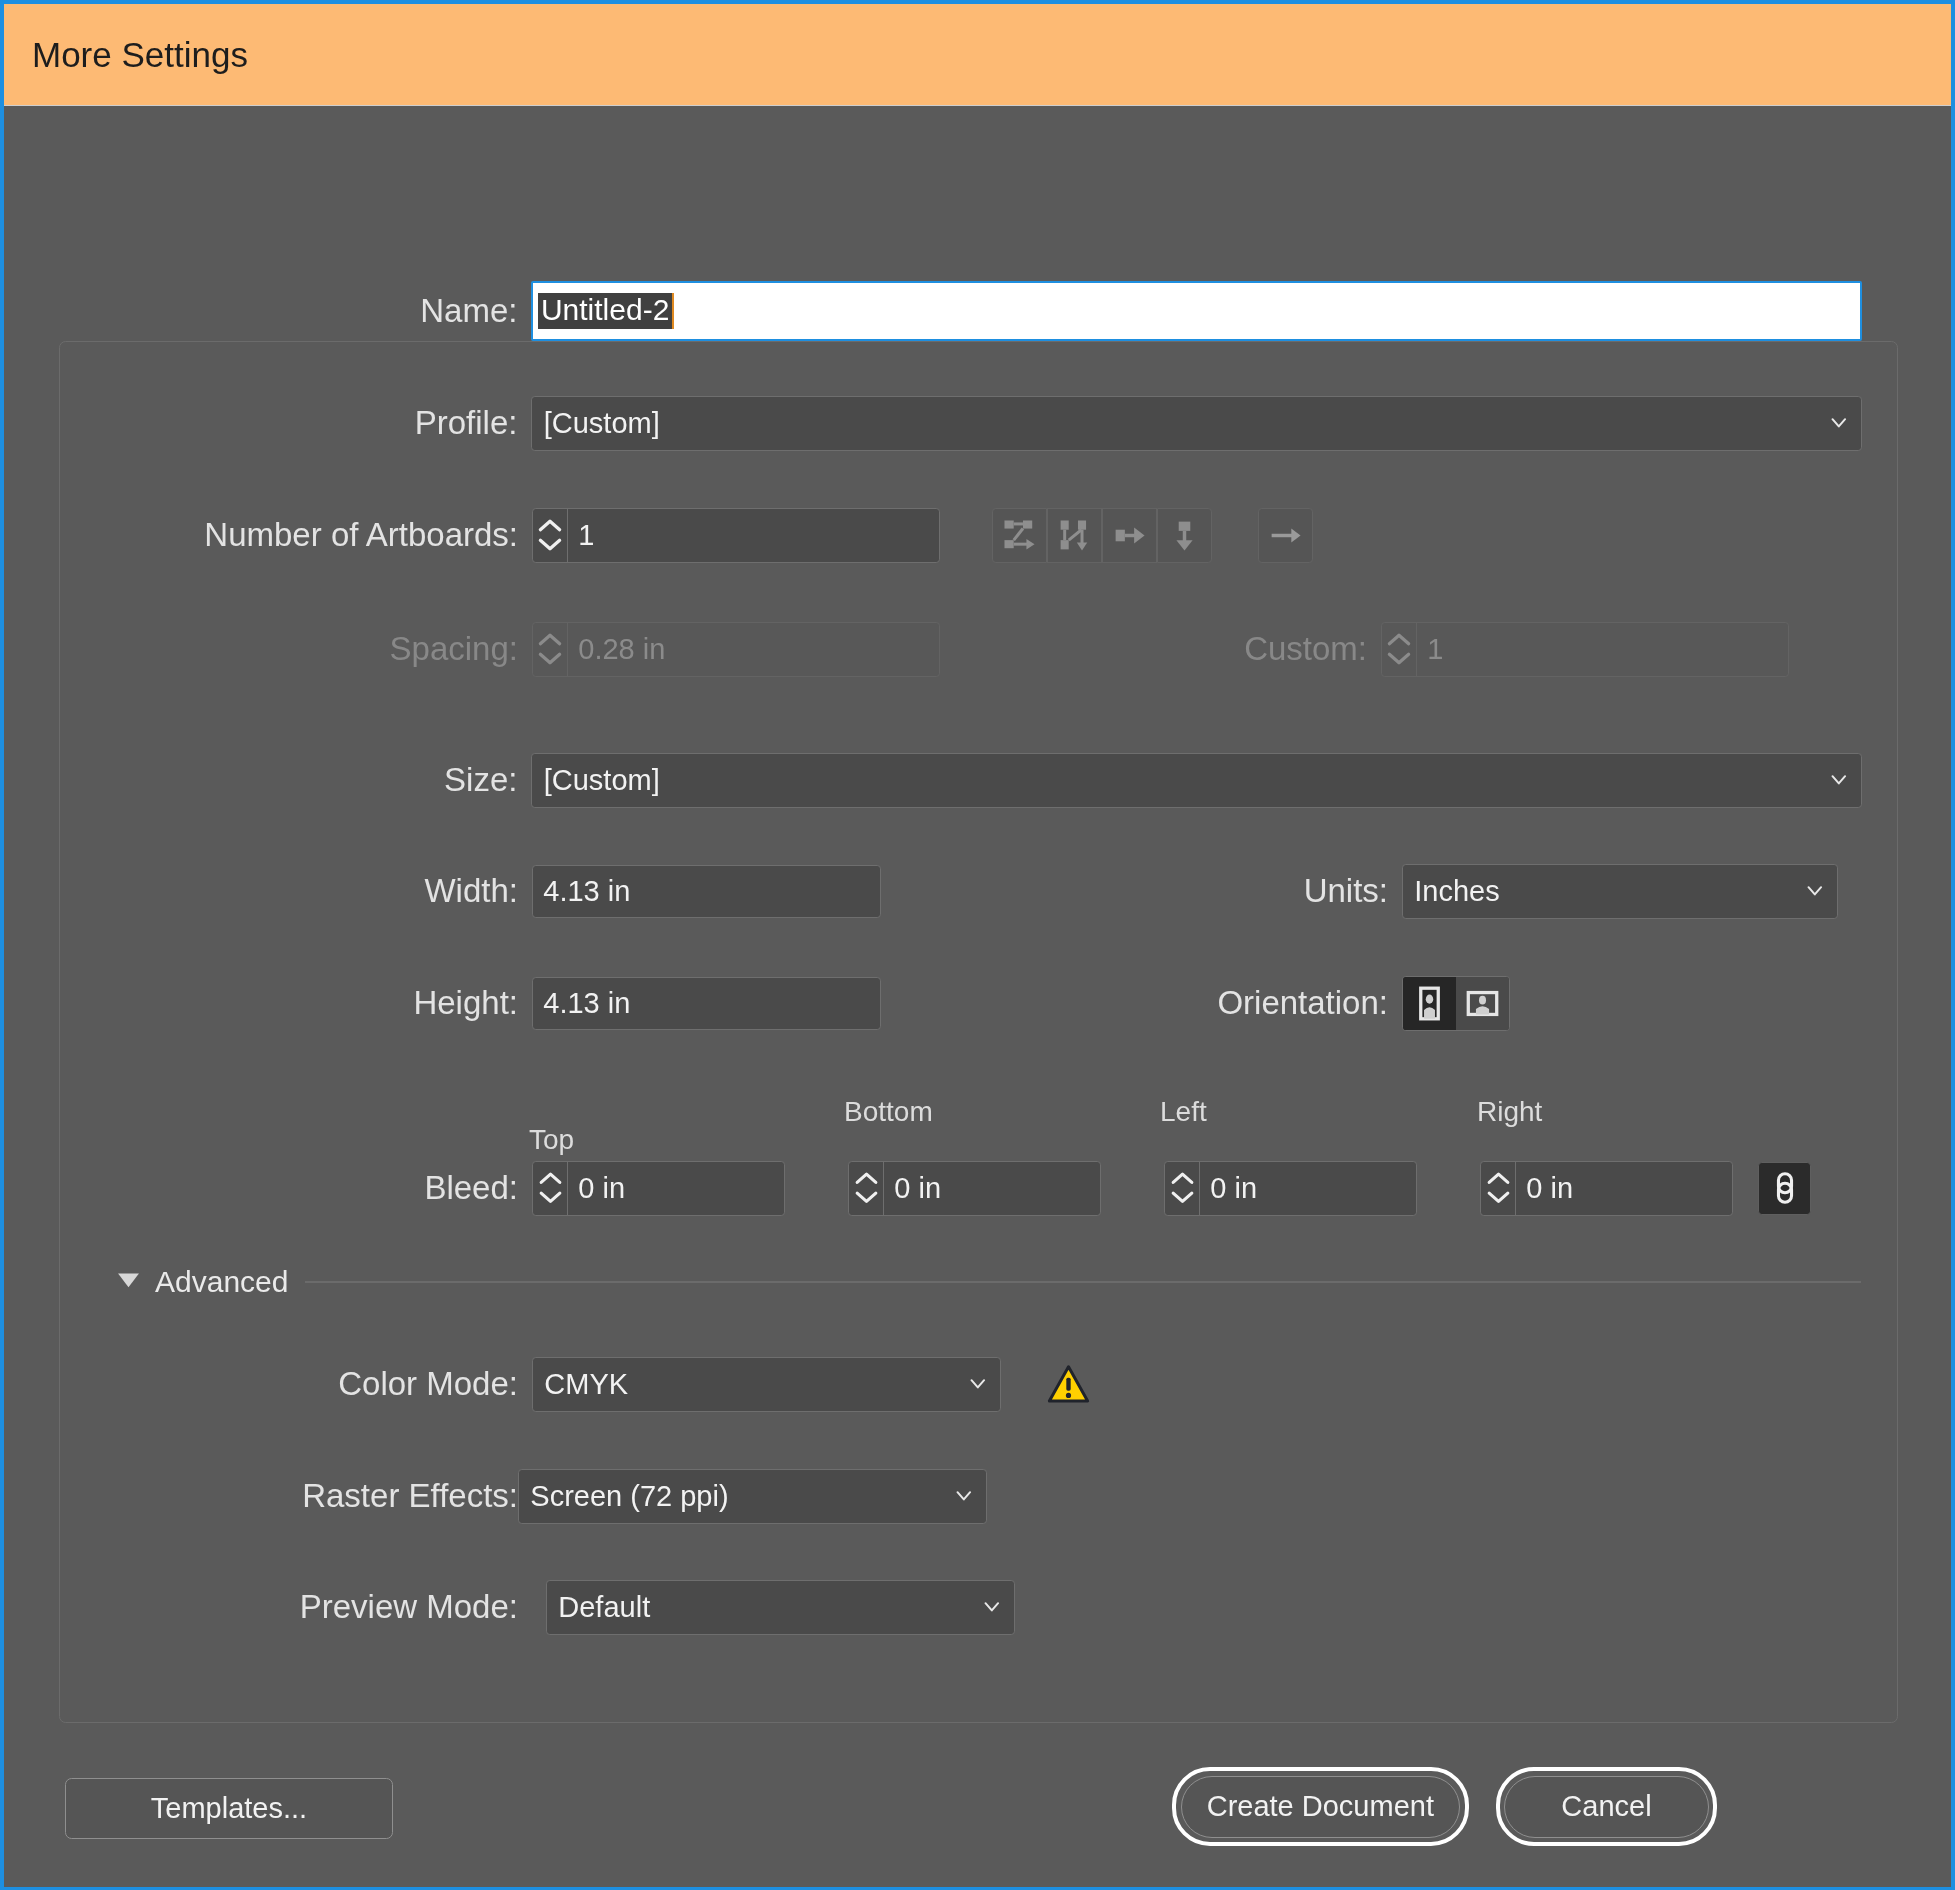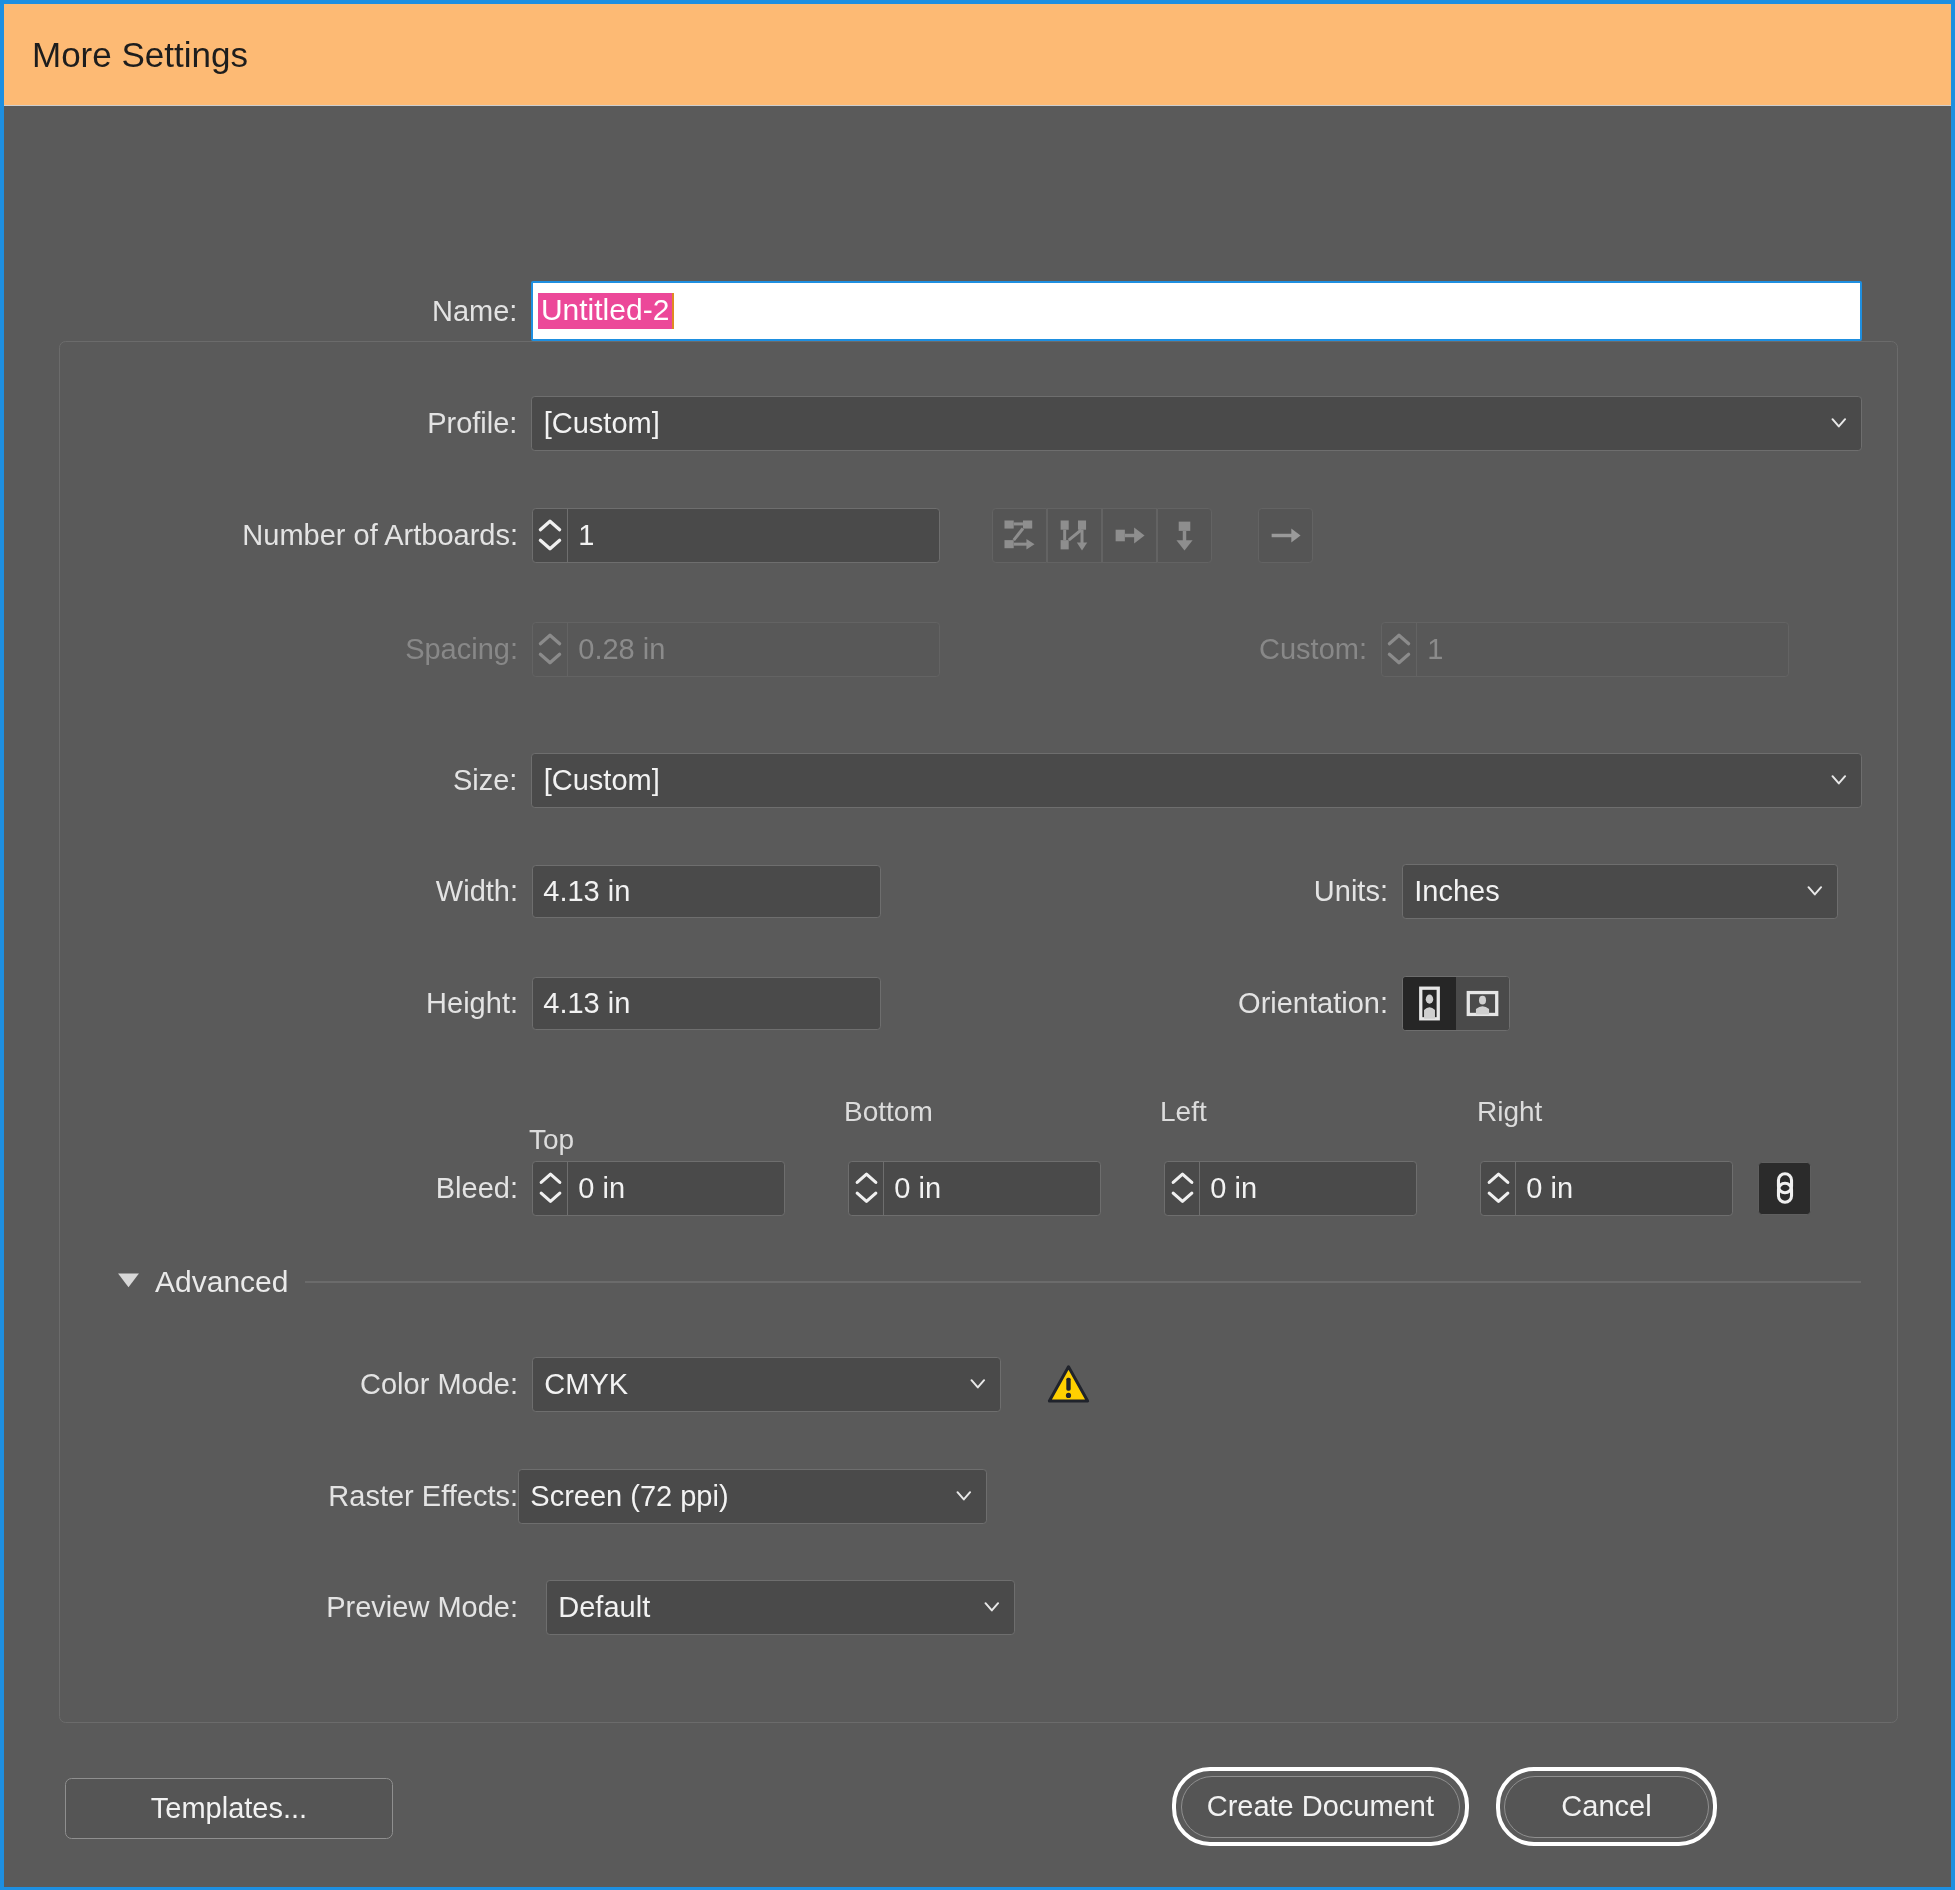--- a/index.html
+++ b/index.html
@@ -54,21 +54,21 @@
   }
 
   .row {
     position: absolute;
     display: flex;
     align-items: center;
     height: 56px;
   }
 
   .lbl {
-    font-size: 29px;
+    font-size: 33px;
     color: #e3e3e3;
     text-align: right;
     white-space: nowrap;
   }
   .lbl.dim { color: #888888; }
 
   
   .field {
     background: #4a4a4a;
     border: 0.9px solid #6e6e6e;
@@ -85,21 +85,21 @@
   .textinput {
     background: #ffffff;
     border: 2.8px solid #1e8fe0;
     border-radius: 1.9px;
     height: 60px;
     display: flex;
     align-items: center;
     padding: 0 4.7px;
   }
   .selected-text {
-    background: #ec4899;
+    background: #404040;
     color: #ffffff;
     font-size: 30px;
     padding: 1.9px 2.8px 3.8px 2.8px;
     line-height: 1;
     border-right: 2.8px solid #e08a22;
   }
 
   
   .dropdown {
     background: #4a4a4a;

